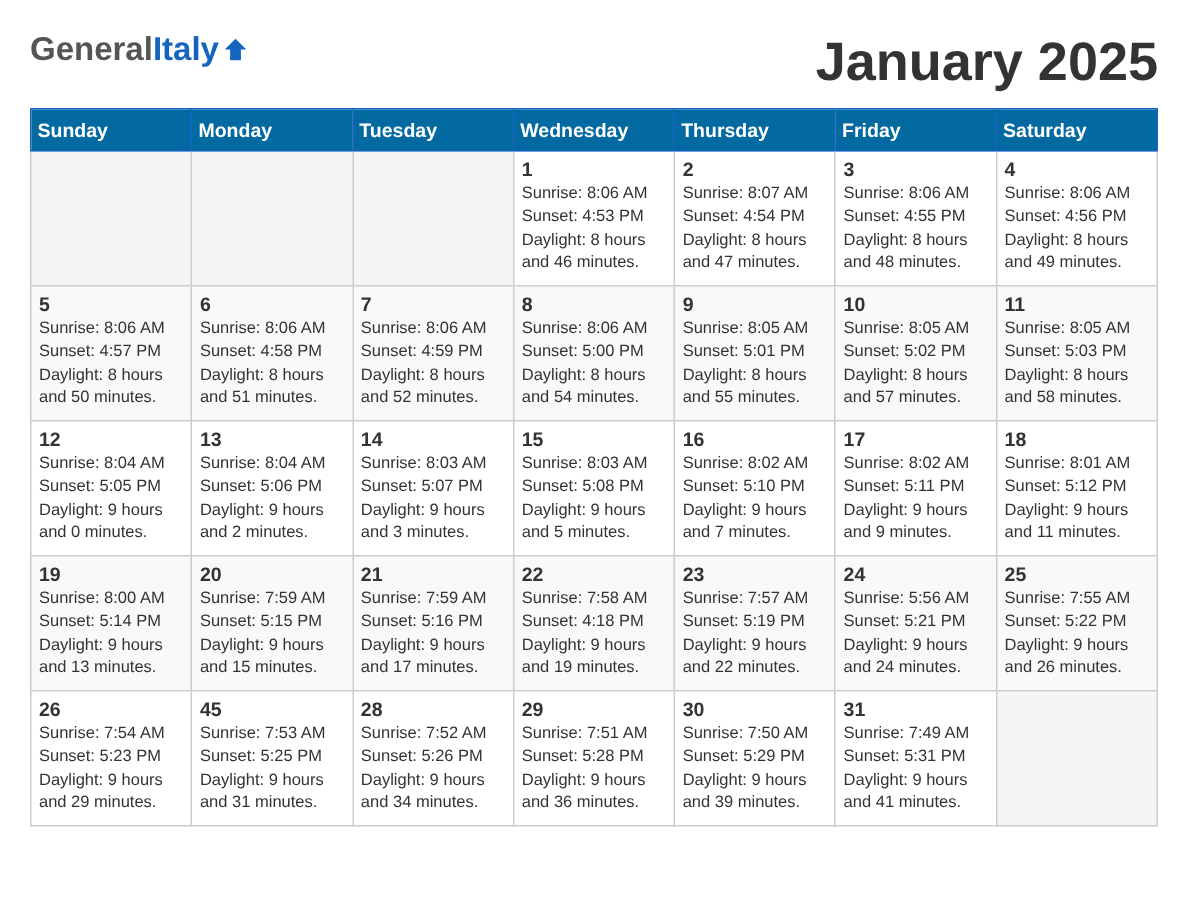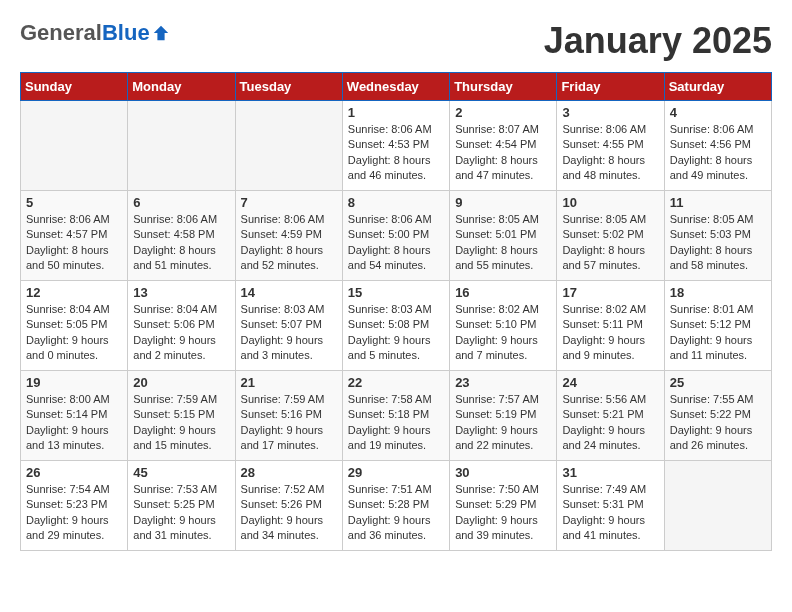--- a/index.html
+++ b/index.html
@@ -48,21 +48,21 @@
     .location-title {
       font-size: 16px;
       color: #555;
     }
     table {
       width: 100%;
       border-collapse: collapse;
       table-layout: fixed;
     }
     th {
-      background-color: #b91c1c;
+      background-color: #0369a1;
       color: #fff;
       font-size: 13px;
       font-weight: bold;
       padding: 6px 4px;
       text-align: left;
       border: 1px solid #1565c0;
     }
     td {
       border: 1px solid #ccc;
       vertical-align: top;
@@ -89,21 +89,21 @@
       background: #f9f9f9;
     }
   </style>
 </head>
 <body>
 
 <div class="header">
   <div class="logo">
     <div class="logo-text">
       <span class="logo-general">General</span>
-        <span class="logo-blue">Blue</span>
+        <span class="logo-blue">Italy</span>
       <svg class="logo-icon" viewBox="0 0 20 20">
         <polygon points="10,2 18,10 14,10 14,18 6,18 6,10 2,10" fill="#1565c0"></polygon>
       </svg>
     </div>
   </div>
   <div class="title-block">
     <div class="month-title">January 2025</div>
   </div>
 </div>
 
@@ -252,21 +252,21 @@
         </td>
         <td>
           <span class="day-num">21</span>
           <div class="day-info">Sunrise: 7:59 AM
 Sunset: 5:16 PM
 Daylight: 9 hours and 17 minutes.</div>
         </td>
         <td>
           <span class="day-num">22</span>
           <div class="day-info">Sunrise: 7:58 AM
-Sunset: 5:18 PM
+Sunset: 4:18 PM
 Daylight: 9 hours and 19 minutes.</div>
         </td>
         <td>
           <span class="day-num">23</span>
           <div class="day-info">Sunrise: 7:57 AM
 Sunset: 5:19 PM
 Daylight: 9 hours and 22 minutes.</div>
         </td>
         <td>
           <span class="day-num">24</span>

